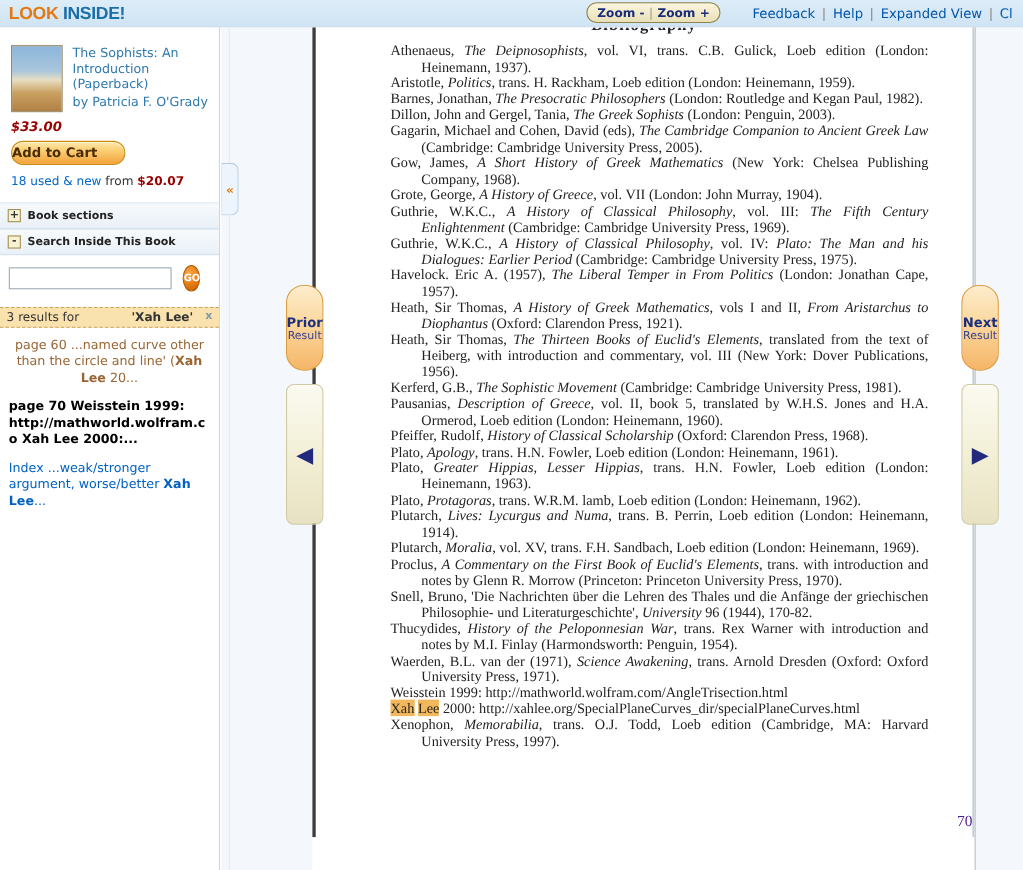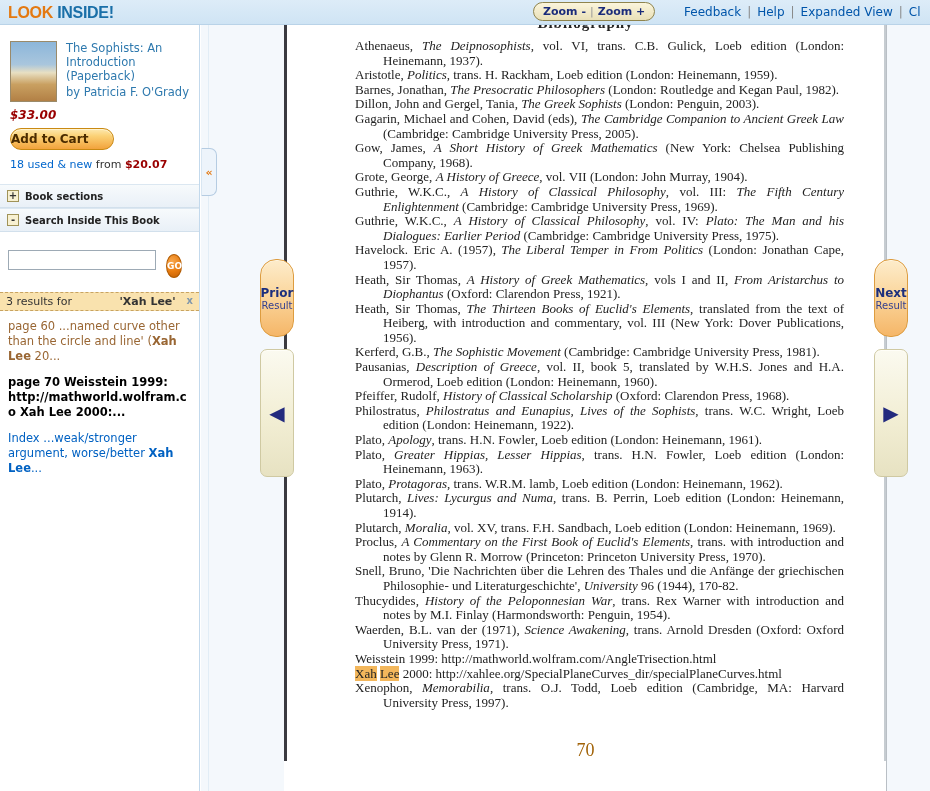--- a/index.html
+++ b/index.html
@@ -52,33 +52,33 @@
     border:1px solid #a09358; background:#f8f1d2; font-size:10px; line-height:10px;
     text-align:center; color:#333; font-weight:bold; }
   .sec-label { font-size:10px; font-weight:bold; color:#222; }
 
   .search-row { display:flex; align-items:center; padding:9px 6px 8px 8px; }
   .search-input { width:148px; height:20px; border:1px solid #9daab5; font-size:11px;
     padding:0 3px; background:#fff; }
   .go-btn { width:16px; height:24px; margin-left:10px; border-radius:50%;
     border:1px solid #b05a00; flex:none; cursor:pointer;
     background:radial-gradient(circle at 35% 30%,#f9a84d 0%,#e87c10 55%,#c35f05 100%);
-    color:#fff; font-size:9px; font-weight:bold; text-align:center; line-height:22px;margin-top:13px; }
+    color:#fff; font-size:9px; font-weight:bold; text-align:center; line-height:22px; }
 
   .results-bar { margin-top:6px; padding:2px 6px; background:#f9e2ae;
     border-top:1px dashed #c8a361; border-bottom:1px dashed #c8a361;
     font-size:11px; color:#333; position:relative; }
   .results-bar .q { font-weight:bold;margin-left:44px; }
   .results-close { position:absolute; right:6px; top:2px; color:#8097ab;
     font-size:10px; font-weight:bold; cursor:pointer; }
 
   .results-list { padding:8px 8px 0 8px; }
   .res { font-size:11.5px; line-height:15px; margin-bottom:11px; cursor:pointer;
     overflow-wrap:break-word; }
-  .res.visited { color:#996633; }
+  .res.visited { color:#996633;text-align:center; }
   .res.current { color:#000; font-weight:bold; }
   .res.link    { color:#0061c2; }
   .res .b { font-weight:bold; }
 
   
   .gutter { position:absolute; left:201px; top:25px; width:83px; height:766px;
     background:#f4f8fc; }
   .gutter::before { content:""; position:absolute; left:7px; top:0; width:1px;
     height:100%; background:#e2edf6; }
   .collapse-tab { position:absolute; left:201px; top:148px; width:16px; height:48px;
@@ -93,22 +93,22 @@
   .bib-heading-clip { height:10px; overflow:hidden; text-align:center;
     font-family:"Liberation Serif", serif; }
   .bib-heading-clip span { position:relative; top:-11px; font-size:15px;
     font-weight:bold; letter-spacing:1px; color:#222; }
   .entries { margin-top:4px; padding:0 40px 0 68px;
     font-family:"Liberation Serif", serif; font-size:13px; line-height:14.6px;
     color:#222; }
   .entry { text-indent:-28px; padding-left:28px; text-align:justify; }
   .entry .it { font-style:italic; }
   .entry .hl { background:#f3b75c; }
-  .page-num { position:absolute; left:0; right:0; top:715px; text-align:center;
-    font-family:"Liberation Serif", serif; font-size:18px; color:#a16207; }
+  .page-num { position:absolute; left:0; right:0; top:715px; text-align:right;
+    font-family:"Liberation Serif", serif; font-size:14px; color:#4c1d95; }
 
   
   .right-strip { position:absolute; left:886px; top:25px; width:44px; height:766px;
     background:#f4f8fc; border-left:1px solid #b9bfc5; }
 
   
   .result-btn { position:absolute; width:34px; height:78px; border:1px solid #dd9c3f;
     border-radius:16px; background:linear-gradient(180deg,#fdeccb 0%,#fbd79e 45%,#f5b668 100%);
     display:flex; flex-direction:column; align-items:center; justify-content:center;
     cursor:pointer; box-shadow:inset 0 1px 0 #fff5df; }
@@ -189,21 +189,20 @@
       <div class="entry" data-interactable="false"><span data-interactable="false">Gow, James, </span><span class="it" data-interactable="false">A Short History of Greek Mathematics</span><span data-interactable="false"> (New York: Chelsea Publishing Company, 1968).</span></div>
       <div class="entry" data-interactable="false"><span data-interactable="false">Grote, George, </span><span class="it" data-interactable="false">A History of Greece</span><span data-interactable="false">, vol. VII (London: John Murray, 1904).</span></div>
       <div class="entry" data-interactable="false"><span data-interactable="false">Guthrie, W.K.C., </span><span class="it" data-interactable="false">A History of Classical Philosophy</span><span data-interactable="false">, vol. III: </span><span class="it" data-interactable="false">The Fifth Century Enlightenment</span><span data-interactable="false"> (Cambridge: Cambridge University Press, 1969).</span></div>
       <div class="entry" data-interactable="false"><span data-interactable="false">Guthrie, W.K.C., </span><span class="it" data-interactable="false">A History of Classical Philosophy</span><span data-interactable="false">, vol. IV: </span><span class="it" data-interactable="false">Plato: The Man and his Dialogues: Earlier Period</span><span data-interactable="false"> (Cambridge: Cambridge University Press, 1975).</span></div>
       <div class="entry" data-interactable="false"><span data-interactable="false">Havelock. Eric A. (1957), </span><span class="it" data-interactable="false">The Liberal Temper in From Politics</span><span data-interactable="false"> (London: Jonathan Cape, 1957).</span></div>
       <div class="entry" data-interactable="false"><span data-interactable="false">Heath, Sir Thomas, </span><span class="it" data-interactable="false">A History of Greek Mathematics</span><span data-interactable="false">, vols I and II, </span><span class="it" data-interactable="false">From Aristarchus to Diophantus</span><span data-interactable="false"> (Oxford: Clarendon Press, 1921).</span></div>
       <div class="entry" data-interactable="false"><span data-interactable="false">Heath, Sir Thomas, </span><span class="it" data-interactable="false">The Thirteen Books of Euclid's Elements</span><span data-interactable="false">, translated from the text of Heiberg, with introduction and commentary, vol. III (New York: Dover Publications, 1956).</span></div>
       <div class="entry" data-interactable="false"><span data-interactable="false">Kerferd, G.B., </span><span class="it" data-interactable="false">The Sophistic Movement</span><span data-interactable="false"> (Cambridge: Cambridge University Press, 1981).</span></div>
       <div class="entry" data-interactable="false"><span data-interactable="false">Pausanias, </span><span class="it" data-interactable="false">Description of Greece</span><span data-interactable="false">, vol. II, book 5, translated by W.H.S. Jones and H.A. Ormerod, Loeb edition (London: Heinemann, 1960).</span></div>
       <div class="entry" data-interactable="false"><span data-interactable="false">Pfeiffer, Rudolf, </span><span class="it" data-interactable="false">History of Classical Scholarship</span><span data-interactable="false"> (Oxford: Clarendon Press, 1968).</span></div>
-      <div class="entry" data-interactable="false"><span data-interactable="false">Philostratus, </span><span class="it" data-interactable="false">Philostratus and Eunapius, Lives of the Sophists</span><span data-interactable="false">, trans. W.C. Wright, Loeb edition (London: Heinemann, 1922).</span></div>
       <div class="entry" data-interactable="false"><span data-interactable="false">Plato, </span><span class="it" data-interactable="false">Apology</span><span data-interactable="false">, trans. H.N. Fowler, Loeb edition (London: Heinemann, 1961).</span></div>
       <div class="entry" data-interactable="false"><span data-interactable="false">Plato, </span><span class="it" data-interactable="false">Greater Hippias, Lesser Hippias</span><span data-interactable="false">, trans. H.N. Fowler, Loeb edition (London: Heinemann, 1963).</span></div>
       <div class="entry" data-interactable="false"><span data-interactable="false">Plato, </span><span class="it" data-interactable="false">Protagoras</span><span data-interactable="false">, trans. W.R.M. lamb, Loeb edition (London: Heinemann, 1962).</span></div>
       <div class="entry" data-interactable="false"><span data-interactable="false">Plutarch, </span><span class="it" data-interactable="false">Lives: Lycurgus and Numa</span><span data-interactable="false">, trans. B. Perrin, Loeb edition (London: Heinemann, 1914).</span></div>
       <div class="entry" data-interactable="false"><span data-interactable="false">Plutarch, </span><span class="it" data-interactable="false">Moralia</span><span data-interactable="false">, vol. XV, trans. F.H. Sandbach, Loeb edition (London: Heinemann, 1969).</span></div>
       <div class="entry" data-interactable="false"><span data-interactable="false">Proclus, </span><span class="it" data-interactable="false">A Commentary on the First Book of Euclid's Elements</span><span data-interactable="false">, trans. with introduction and notes by Glenn R. Morrow (Princeton: Princeton University Press, 1970).</span></div>
       <div class="entry" data-interactable="false"><span data-interactable="false">Snell, Bruno, 'Die Nachrichten über die Lehren des Thales und die Anfänge der griechischen Philosophie- und Literaturgeschichte', </span><span class="it" data-interactable="false">University</span><span data-interactable="false"> 96 (1944), 170-82.</span></div>
       <div class="entry" data-interactable="false"><span data-interactable="false">Thucydides, </span><span class="it" data-interactable="false">History of the Peloponnesian War</span><span data-interactable="false">, trans. Rex Warner with introduction and notes by M.I. Finlay (Harmondsworth: Penguin, 1954).</span></div>
       <div class="entry" data-interactable="false"><span data-interactable="false">Waerden, B.L. van der (1971), </span><span class="it" data-interactable="false">Science Awakening</span><span data-interactable="false">, trans. Arnold Dresden (Oxford: Oxford University Press, 1971).</span></div>
       <div class="entry" data-interactable="false"><span data-interactable="false">Weisstein 1999: http://mathworld.wolfram.com/AngleTrisection.html</span></div>

